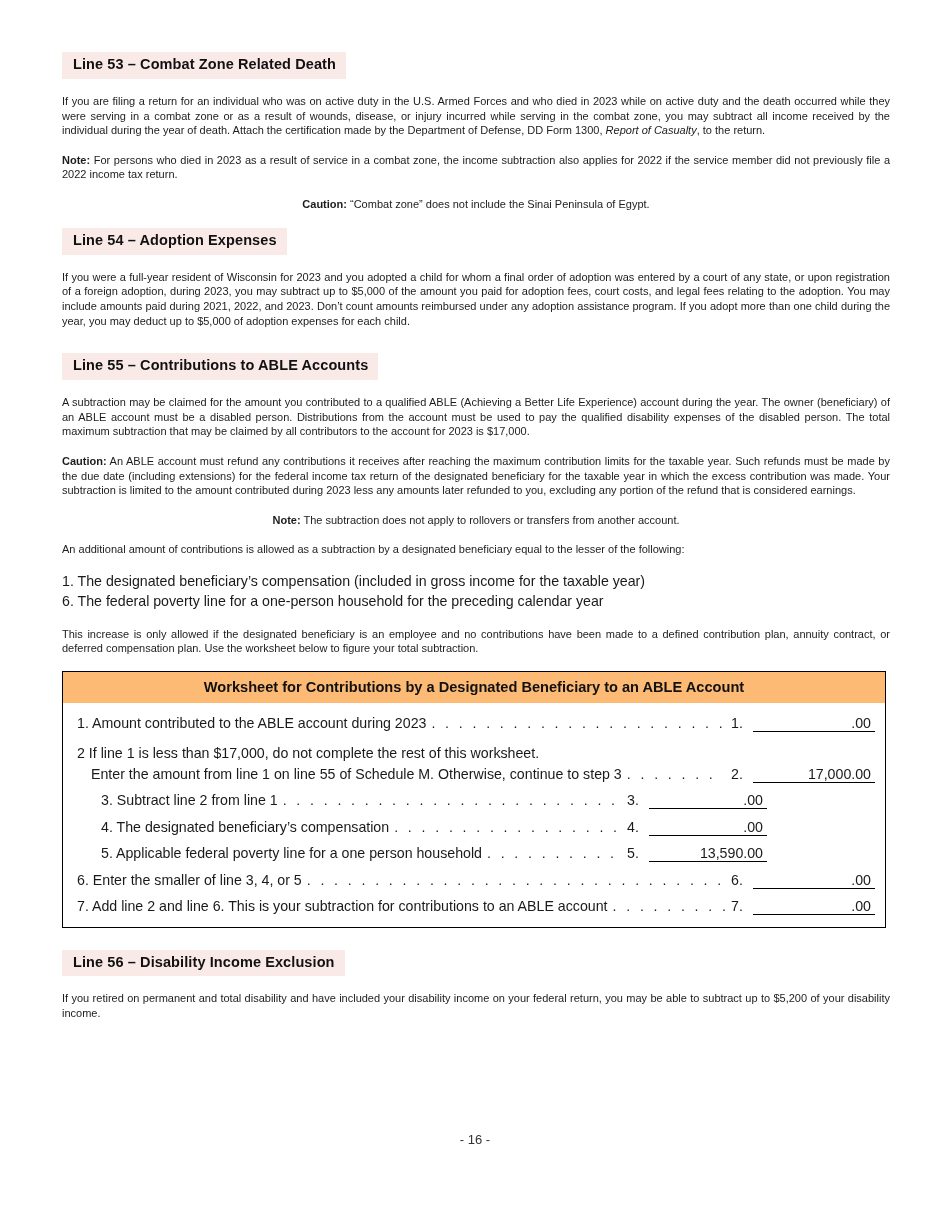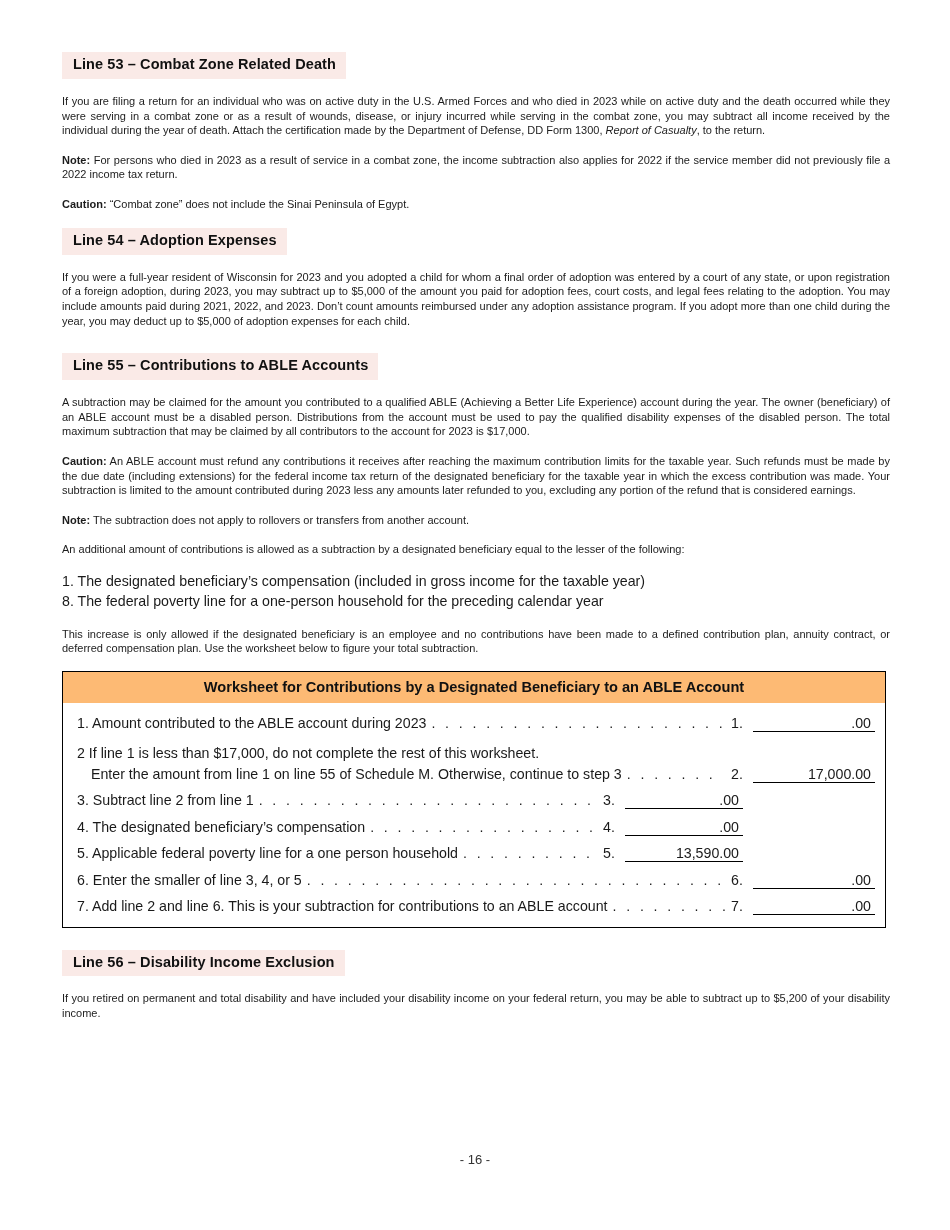--- a/index.html
+++ b/index.html
@@ -37,21 +37,21 @@
   .head-56 { margin-top: 22px; }
 
   p.body {
     font-size: 11px;
     line-height: 1.33;
     text-align: justify;
     margin: 15px 0 0 0;
     color: #1c1c1c;
     hyphens: none;
   }
-  p.nojust { text-align: left; }
+  p.nojust { text-align: center; }
   .b { font-weight: bold; }
   .it { font-style: italic; }
 
   ol.numlist, ul.plainlist {
     margin: 14px 0 0 0;
     padding: 0;
     list-style: none;
     font-size: 14.2px;
     line-height: 1.43;
   }
@@ -115,29 +115,29 @@
   .amt.wide { width: 122px; }
   .amt.narrow { width: 118px; }
 
   
   .row1 .ws-label { flex: 1 1 auto; }
   .row2 { padding-top: 8px; padding-bottom: 4px; }
   .row2-left { flex: 1 1 auto; min-width: 0; }
   .row2-line1 { white-space: nowrap; }
   .row2-line2 { display: flex; align-items: baseline; margin-top: 2px; justify-content: center; }
   .row2-indent { padding-left: 14px; }
-  .row-indent-mid .ws-label { flex: 0 0 524px; }
+  .row-indent-mid .ws-label { flex: 0 0 524px; margin-left: 24px; }
   .row-mid-spacer { flex: 1 1 auto; }
   .row6 .ws-label, .row7 .ws-label { flex: 1 1 auto; }
 
   .footer {
     position: absolute;
     left: 0;
     right: 0;
-    bottom: 38px;
+    bottom: 58px;
     text-align: center;
     font-size: 13px;
     color: #333333;
   }
 </style>
 </head>
 <body>
 
 <div class="page">
 
@@ -164,21 +164,21 @@
   <p class="body">A subtraction may be claimed for the amount you contributed to a qualified ABLE (Achieving a Better Life Experience) account during the year. The owner (beneficiary) of an ABLE account must be a disabled person. Distributions from the account must be used to pay the qualified disability expenses of the disabled person. The total maximum subtraction that may be claimed by all contributors to the account for 2023 is $17,000.</p>
 
   <p class="body"><span class="b">Caution:</span><span> An ABLE account must refund any contributions it receives after reaching the maximum contribution limits for the taxable year. Such refunds must be made by the due date (including extensions) for the federal income tax return of the designated beneficiary for the taxable year in which the excess contribution was made. Your subtraction is limited to the amount contributed during 2023 less any amounts later refunded to you, excluding any portion of the refund that is considered earnings.</span></p>
 
   <p class="body nojust"><span class="b">Note:</span><span>  The subtraction does not apply to rollovers or transfers from another account.</span></p>
 
   <p class="body">An additional amount of contributions is allowed as a subtraction by a designated beneficiary equal to the lesser of the following:</p>
 
   <ul class="plainlist">
     <li>1.  The designated beneficiary’s compensation (included in gross income for the taxable year)</li>
-    <li>8.  The federal poverty line for a one-person household for the preceding calendar year</li>
+    <li>6.  The federal poverty line for a one-person household for the preceding calendar year</li>
   </ul>
 
   <p class="body">This increase is only allowed if the designated beneficiary is an employee and no contributions have been made to a defined contribution plan, annuity contract, or deferred compensation plan. Use the worksheet below to figure your total subtraction.</p>
 
   <div class="worksheet">
     <div class="ws-title">Worksheet for Contributions by a Designated Beneficiary to an ABLE Account</div>
 
     <div class="ws-body">
 
       <div class="ws-row row1">

